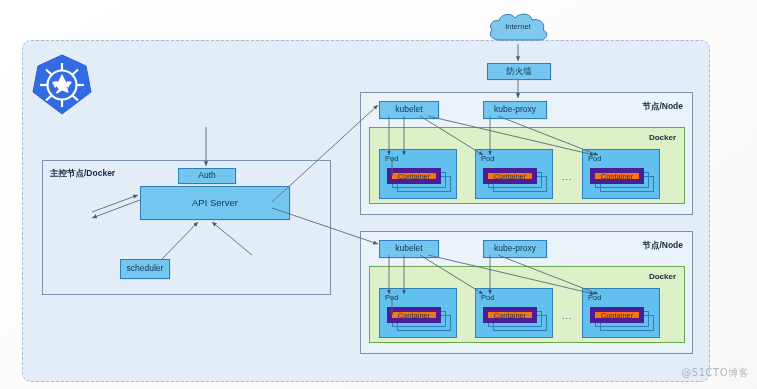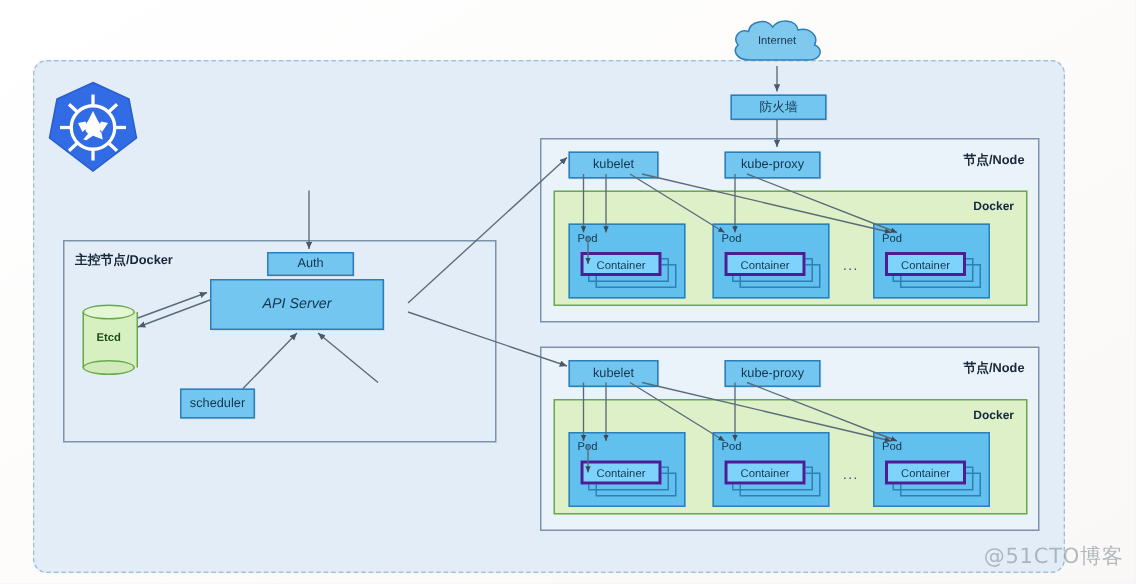--- a/index.html
+++ b/index.html
@@ -43,21 +43,21 @@
   #master-frame{
     left:42px;top:160px;width:289px;height:135px;
     border:1px solid #7b93ad;background:transparent;
   }
   #master-label{
     left:50px;top:168px;font-size:8.5px;font-weight:bold;color:#16283a;
   }
 
   #kubectl{left:160px;top:109px;width:92px;height:18px;}
   #auth{left:178px;top:168px;width:58px;height:16px;text-align:center;}
-  #apiserver{left:140px;top:186px;width:116px;height:34px;font-size:9.5px;font-style:italic;}
+  #apiserver{left:140px;top:186px;width:150px;height:34px;font-size:9.5px;}
   #scheduler{left:120px;top:259px;width:50px;height:20px;}
   #ctrlmgr{left:222px;top:255px;width:78px;height:28px;}
 
   
   #etcd{left:55px;top:203px;width:35px;height:47px;}
   .cyl-body{position:absolute;left:0;top:5px;width:35px;height:37px;
     background:#d7f0c2;border-left:1px solid #6aa84f;border-right:1px solid #6aa84f;}
   .cyl-top{position:absolute;left:0;top:0;width:35px;height:10px;
     background:#e4f6d4;border:1px solid #6aa84f;border-radius:50%;box-sizing:border-box;}
   .cyl-bot{position:absolute;left:0;top:37px;width:35px;height:10px;
@@ -105,30 +105,30 @@
   .pod-3{left:212px;}
   .pod-label{position:absolute;left:5px;top:4px;font-size:7.5px;color:#11354f;}
   .ellipsis{position:absolute;left:192px;top:44px;font-size:9px;color:#1d4f6e;letter-spacing:1px;}
 
   
   .cstack{position:absolute;left:7px;top:18px;width:64px;height:24px;}
   .clayer{position:absolute;border:1px solid #2e7fb8;box-sizing:border-box;background:transparent;}
   .clayer.l3{left:10px;top:8px;width:54px;height:16px;}
   .clayer.l2{left:5px;top:4px;width:54px;height:16px;}
   .cfront{position:absolute;left:0;top:0;width:54px;height:16px;
-    background:#7dd3fc;border:2px solid #4c1d95;box-sizing:border-box;
+    background:#f97316;border:5px solid #4c1d95;box-sizing:border-box;
     display:flex;align-items:center;justify-content:center;
     font-size:7.5px;color:#11354f;}
 
   
   #wires{position:absolute;left:0;top:0;width:757px;height:389px;pointer-events:none;}
 
   
   #watermark{
-    right:8px;bottom:9px;font-size:14px;color:#9aa4ae;opacity:.75;
+    right:8px;bottom:9px;font-size:10px;color:#9aa4ae;opacity:.75;
     font-family:"DejaVu Sans",sans-serif;letter-spacing:.5px;
   }
 </style>
 </head>
 <body>
 
 <div id="stage">
 
   <div id="cluster" class="abs"></div>
 
@@ -167,26 +167,20 @@
 
   <div id="firewall" class="abs bbox">防火墙</div>
 
   <div id="master-frame" class="abs"></div>
   <div id="master-label" class="abs">主控节点/Docker</div>
 
   <div id="apiserver" class="abs bbox">API Server</div>
   <div id="auth" class="abs bbox">Auth</div>
   <div id="scheduler" class="abs bbox">scheduler</div>
 
-  <div id="etcd" class="abs">
-    <div class="cyl-body"></div>
-    <div class="cyl-bot"></div>
-    <div class="cyl-top"></div>
-    <div class="cyl-label">Etcd</div>
-  </div>
 
   <div id="node1" class="abs node-frame">
     <div class="node-label">节点/Node</div>
     <div class="bbox kubelet">kubelet</div>
     <div class="bbox kubeproxy">kube-proxy</div>
 
     <div class="docker">
       <div class="docker-label">Docker</div>
 
       <div class="pod pod-1">

